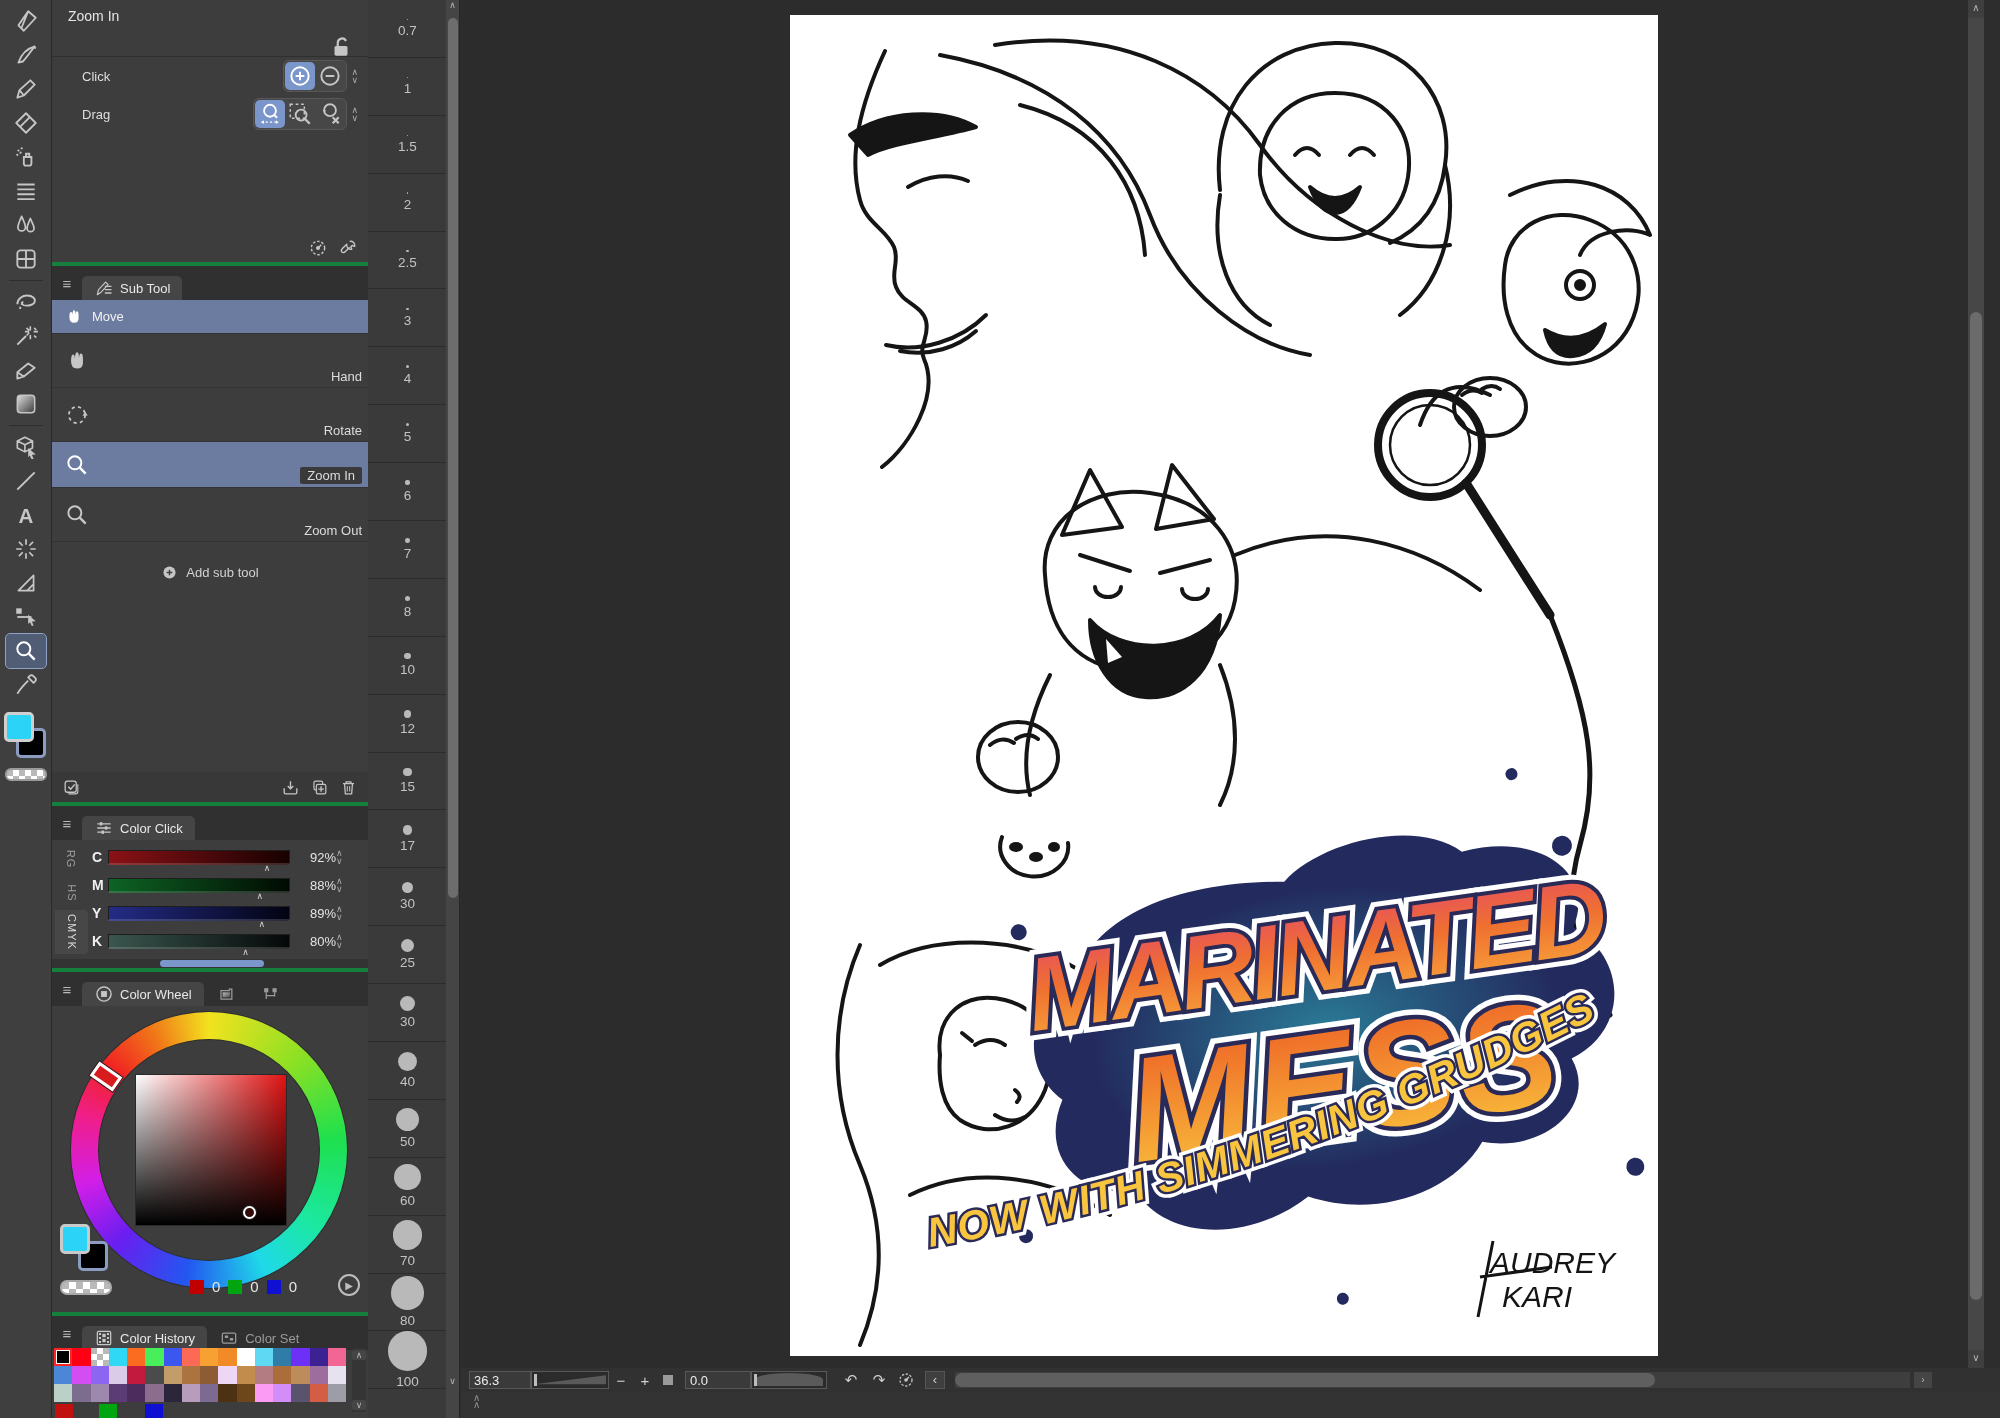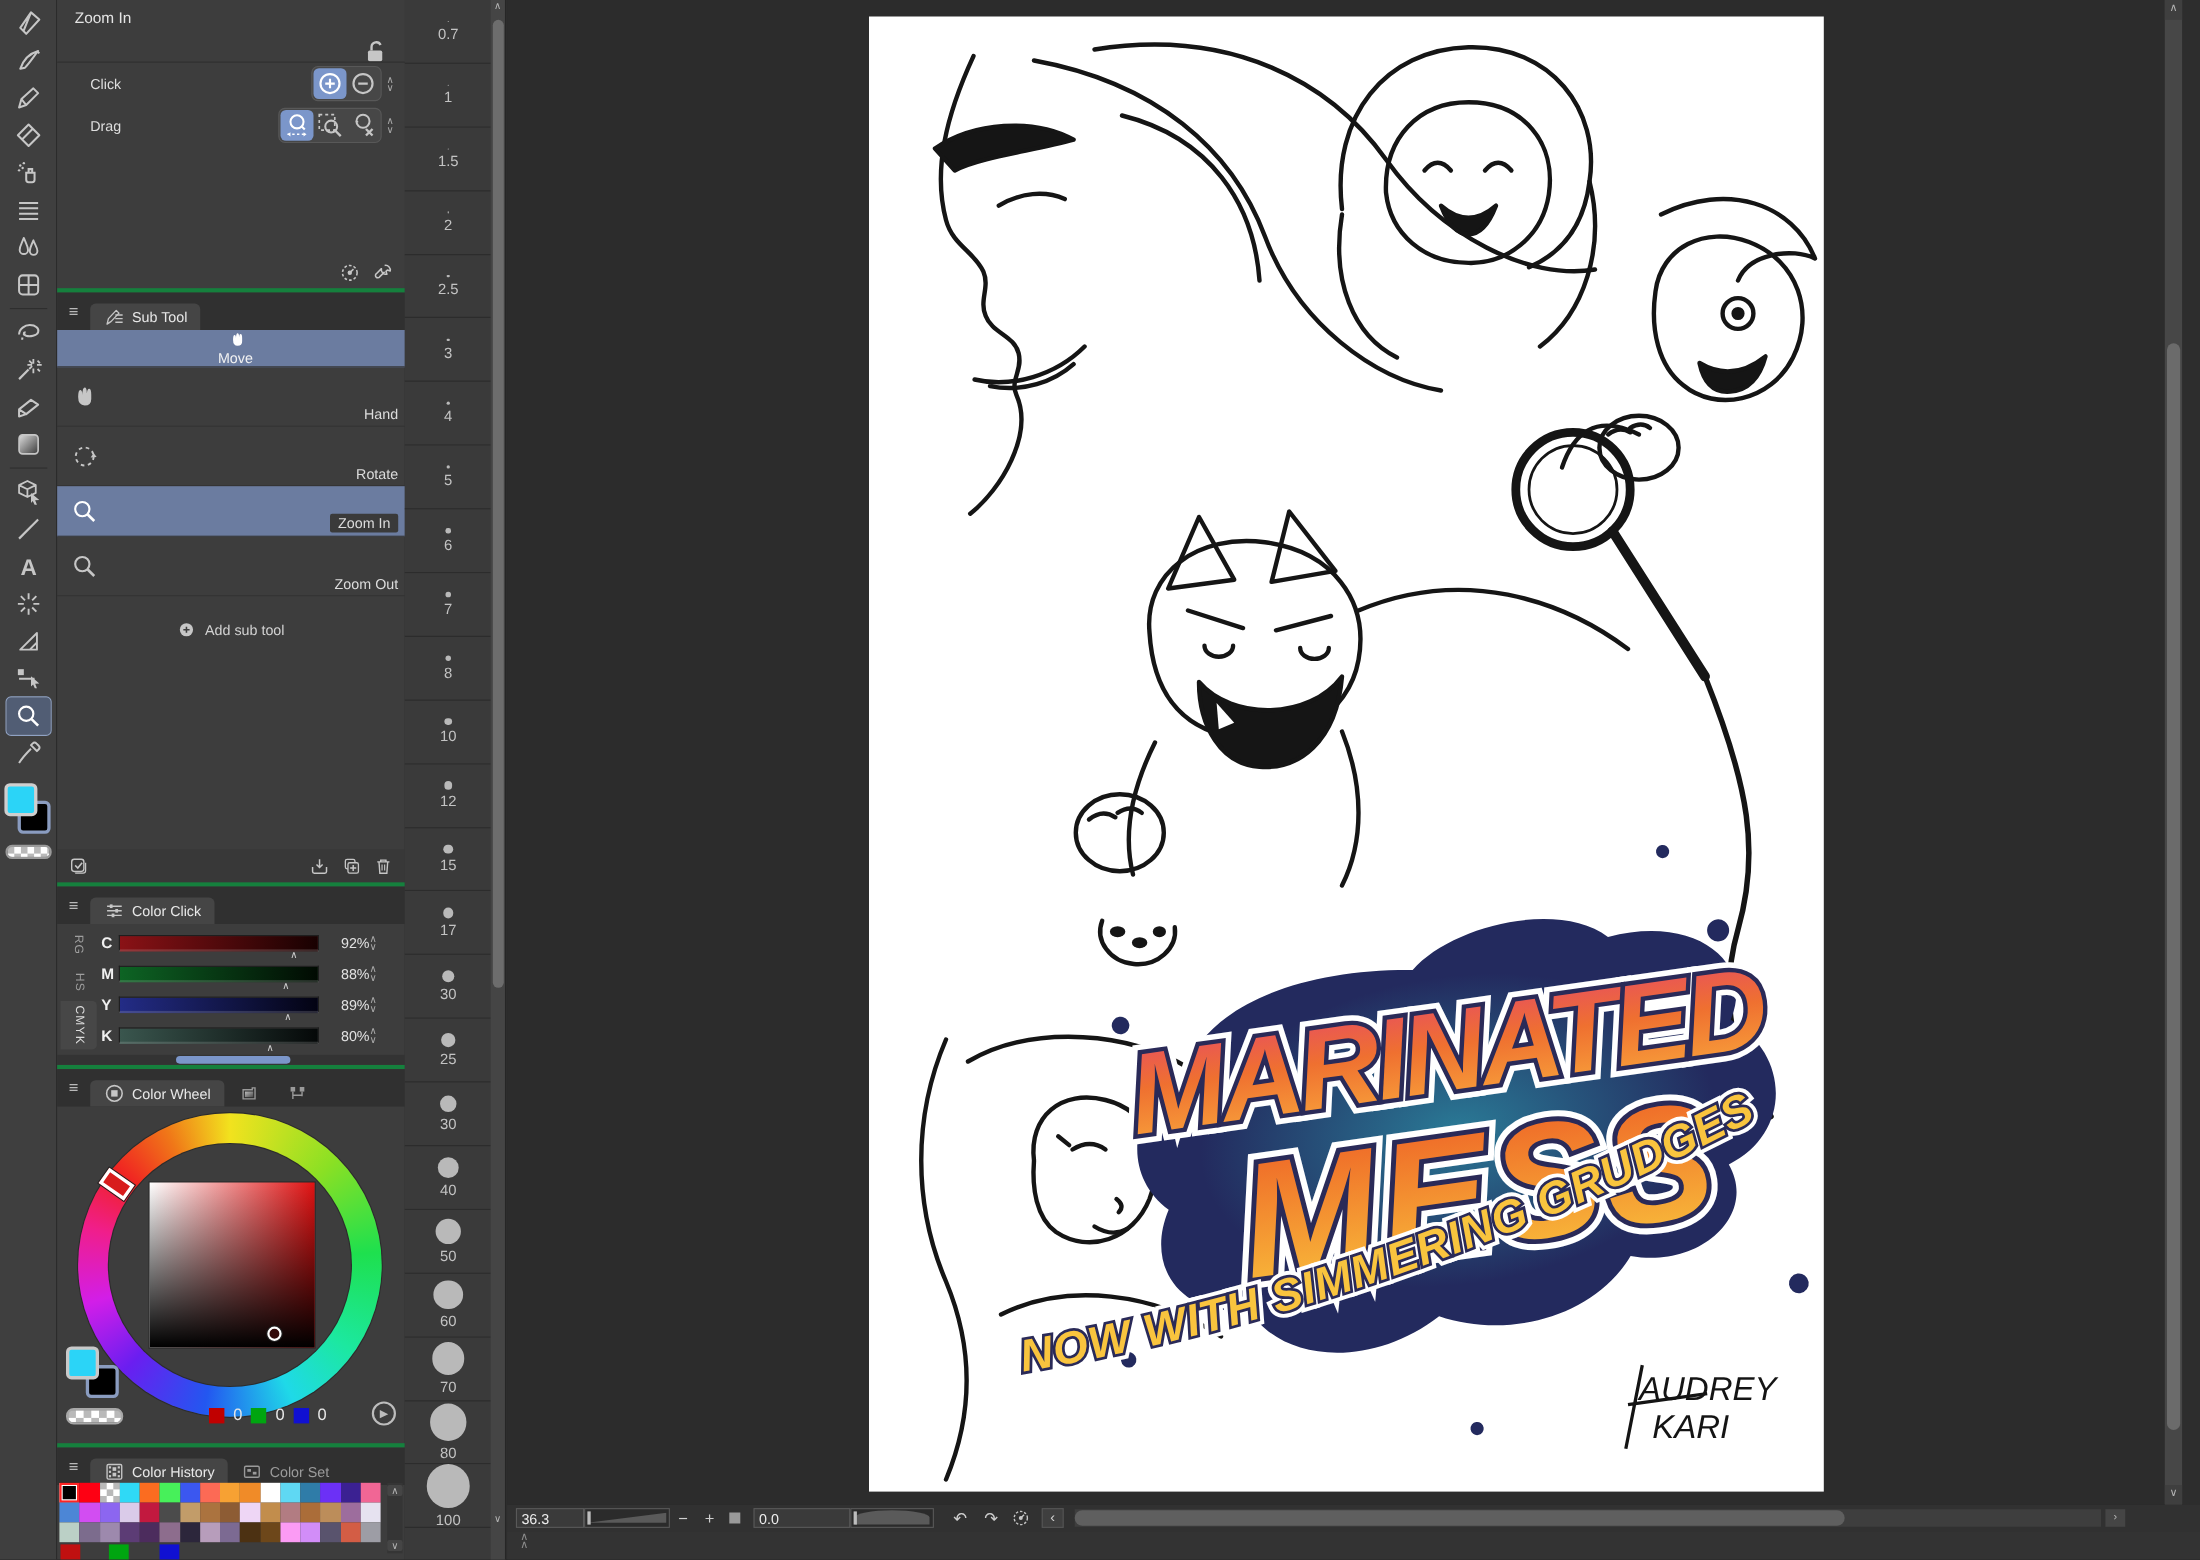--- a/index.html
+++ b/index.html
@@ -45,21 +45,21 @@
   .segbtn { width:30px; height:28px; border-radius:5px; display:flex; align-items:center; justify-content:center; }
   .segbtn.sel { background:#7b96ca; }
   .segbtn.sel svg { filter:brightness(1.6); }
   .stepcol { display:flex; flex-direction:column; line-height:8px; font-size:9px; color:#aaa; text-align:center; }
   .tp-foot { position:absolute; bottom:4px; right:10px; display:flex; gap:10px; }
 
   
   .st { height:540px; }
   .st-row { position:relative; border-bottom:1px solid #333; display:flex; align-items:center; }
   .st-row .ic { margin-left:12px; }
-  .st-move { height:34px; background:#6b7ca0; color:#f2f2f2;flex-direction:column; }
+  .st-move { height:34px; background:#6b7ca0; color:#f2f2f2; }
   .st-move svg { filter:brightness(1.5); }
   .st-move span { margin-left:8px; font-size:13px; }
   .st-item { height:54px; }
   .st-item.sel { background:#6b7ca0; }
   .st-lab { position:absolute; right:6px; bottom:3px; font-size:13px; color:#dcdcdc; }
   .st-lab.box { background:#3a3a3a; padding:1px 7px; border-radius:2px; }
   .st-add { margin-top:22px; display:flex; align-items:center; justify-content:center; gap:8px; color:#d2d2d2; }
   .st-foot { position:absolute; bottom:0; left:0; right:0; height:30px; background:#383838; display:flex; align-items:center; padding:0 10px; }
   .st-foot .right { margin-left:auto; display:flex; gap:10px; }
 
@@ -1021,21 +1021,21 @@
     <div class="valbox" style="width:62px;margin-left:8px">
       <span>36.3</span>
     </div>
     <div class="sliderbox" style="width:78px">
         <div class="wedge"></div>
         <div class="thumbbar"></div>
       </div>
     <div class="sbtn">−</div>
     <div class="sbtn">+</div>
     <div class="fitsq"></div>
-    <div class="valbox" style="width:88px;margin-left:6px">
+    <div class="valbox" style="width:66px;margin-left:6px">
       <span>0.0</span>
     </div>
     <div class="sliderbox" style="width:76px">
         <div class="hill"></div>
         <div class="thumbbar"></div>
       </div>
     <div class="rotbtn" style="margin-left:10px">↶</div>
     <div class="rotbtn">↷</div>
     <svg class="ic" style="width:18px;height:18px;margin:0 4px">
         <use href="#i-timer"></use>

